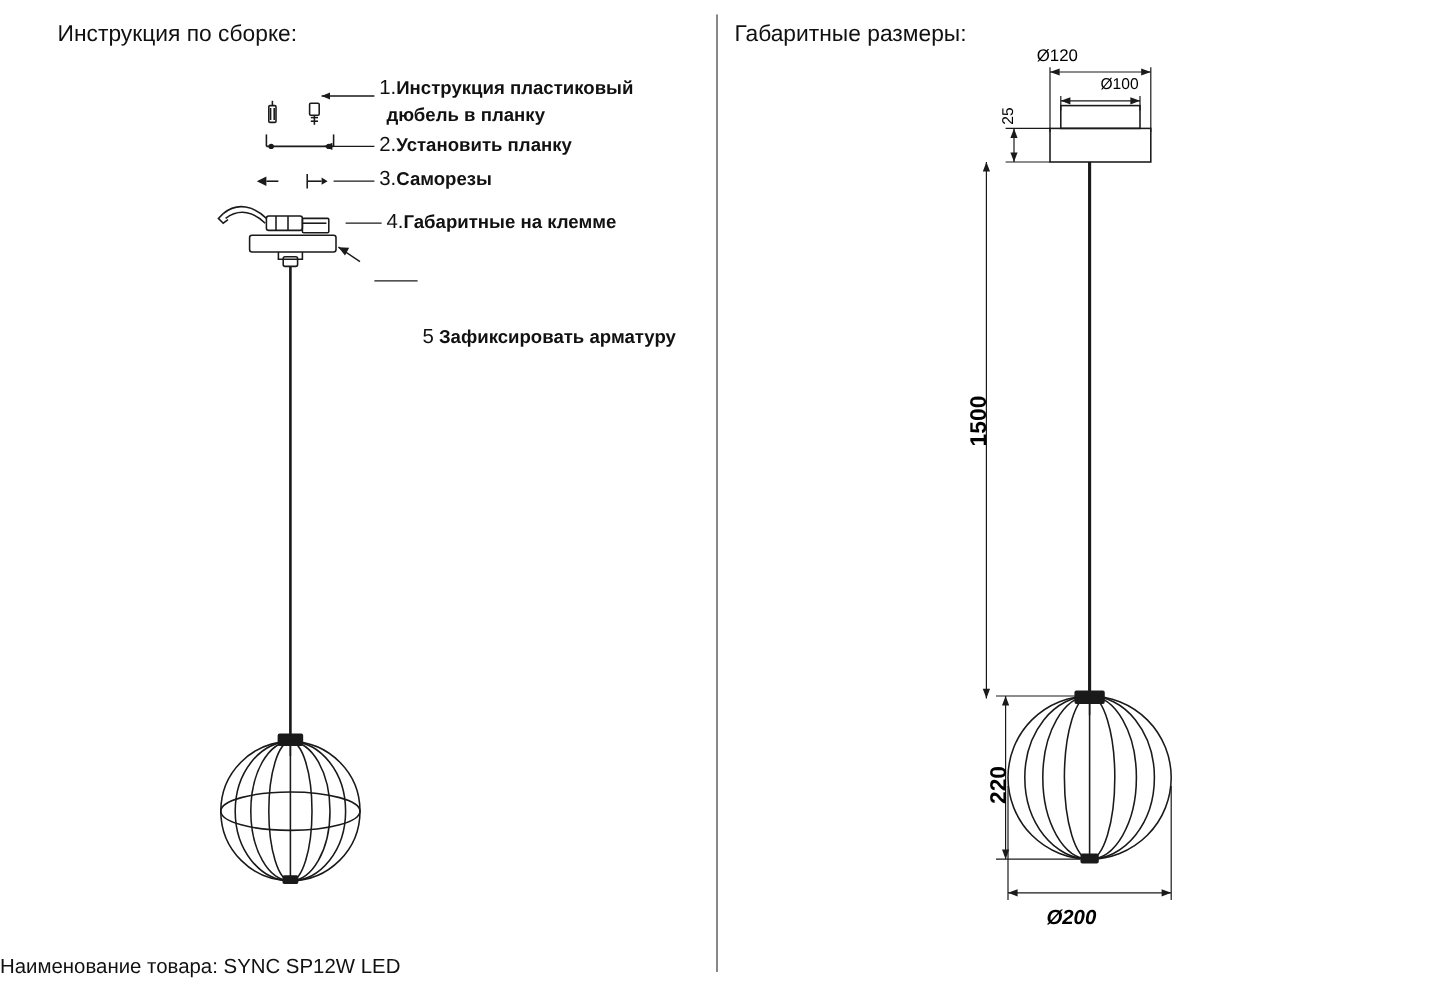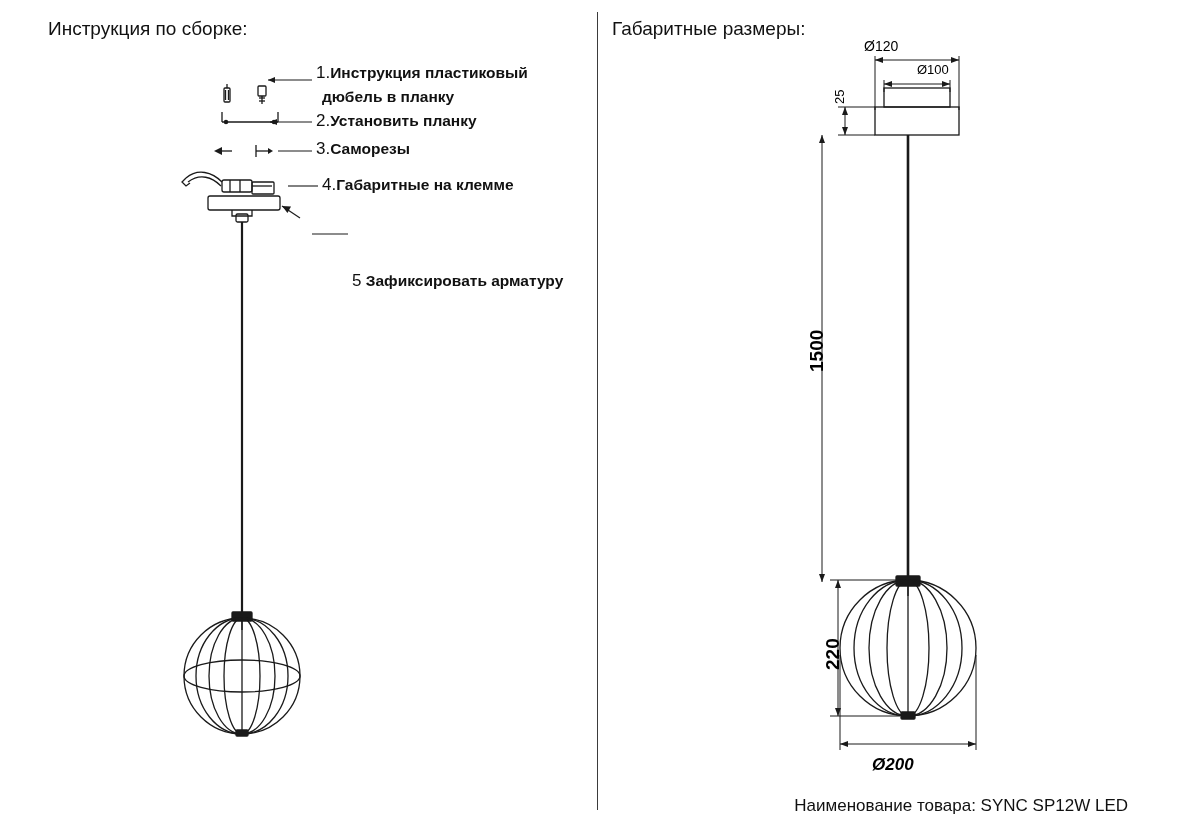--- a/index.html
+++ b/index.html
@@ -37,21 +37,21 @@
     width: 1px;
     height: 798px;
     background: #3b3b3b;
   }
 
   .footer {
     position: absolute;
     left: 0;
     top: 796px;
     width: 1128px;
-    text-align: right;
+    text-align: left;
     font-size: 17px;
     color: #111;
   }
 
   .step-label {
     position: absolute;
     font-size: 15.5px;
     font-weight: bold;
     color: #111;
     white-space: nowrap;

